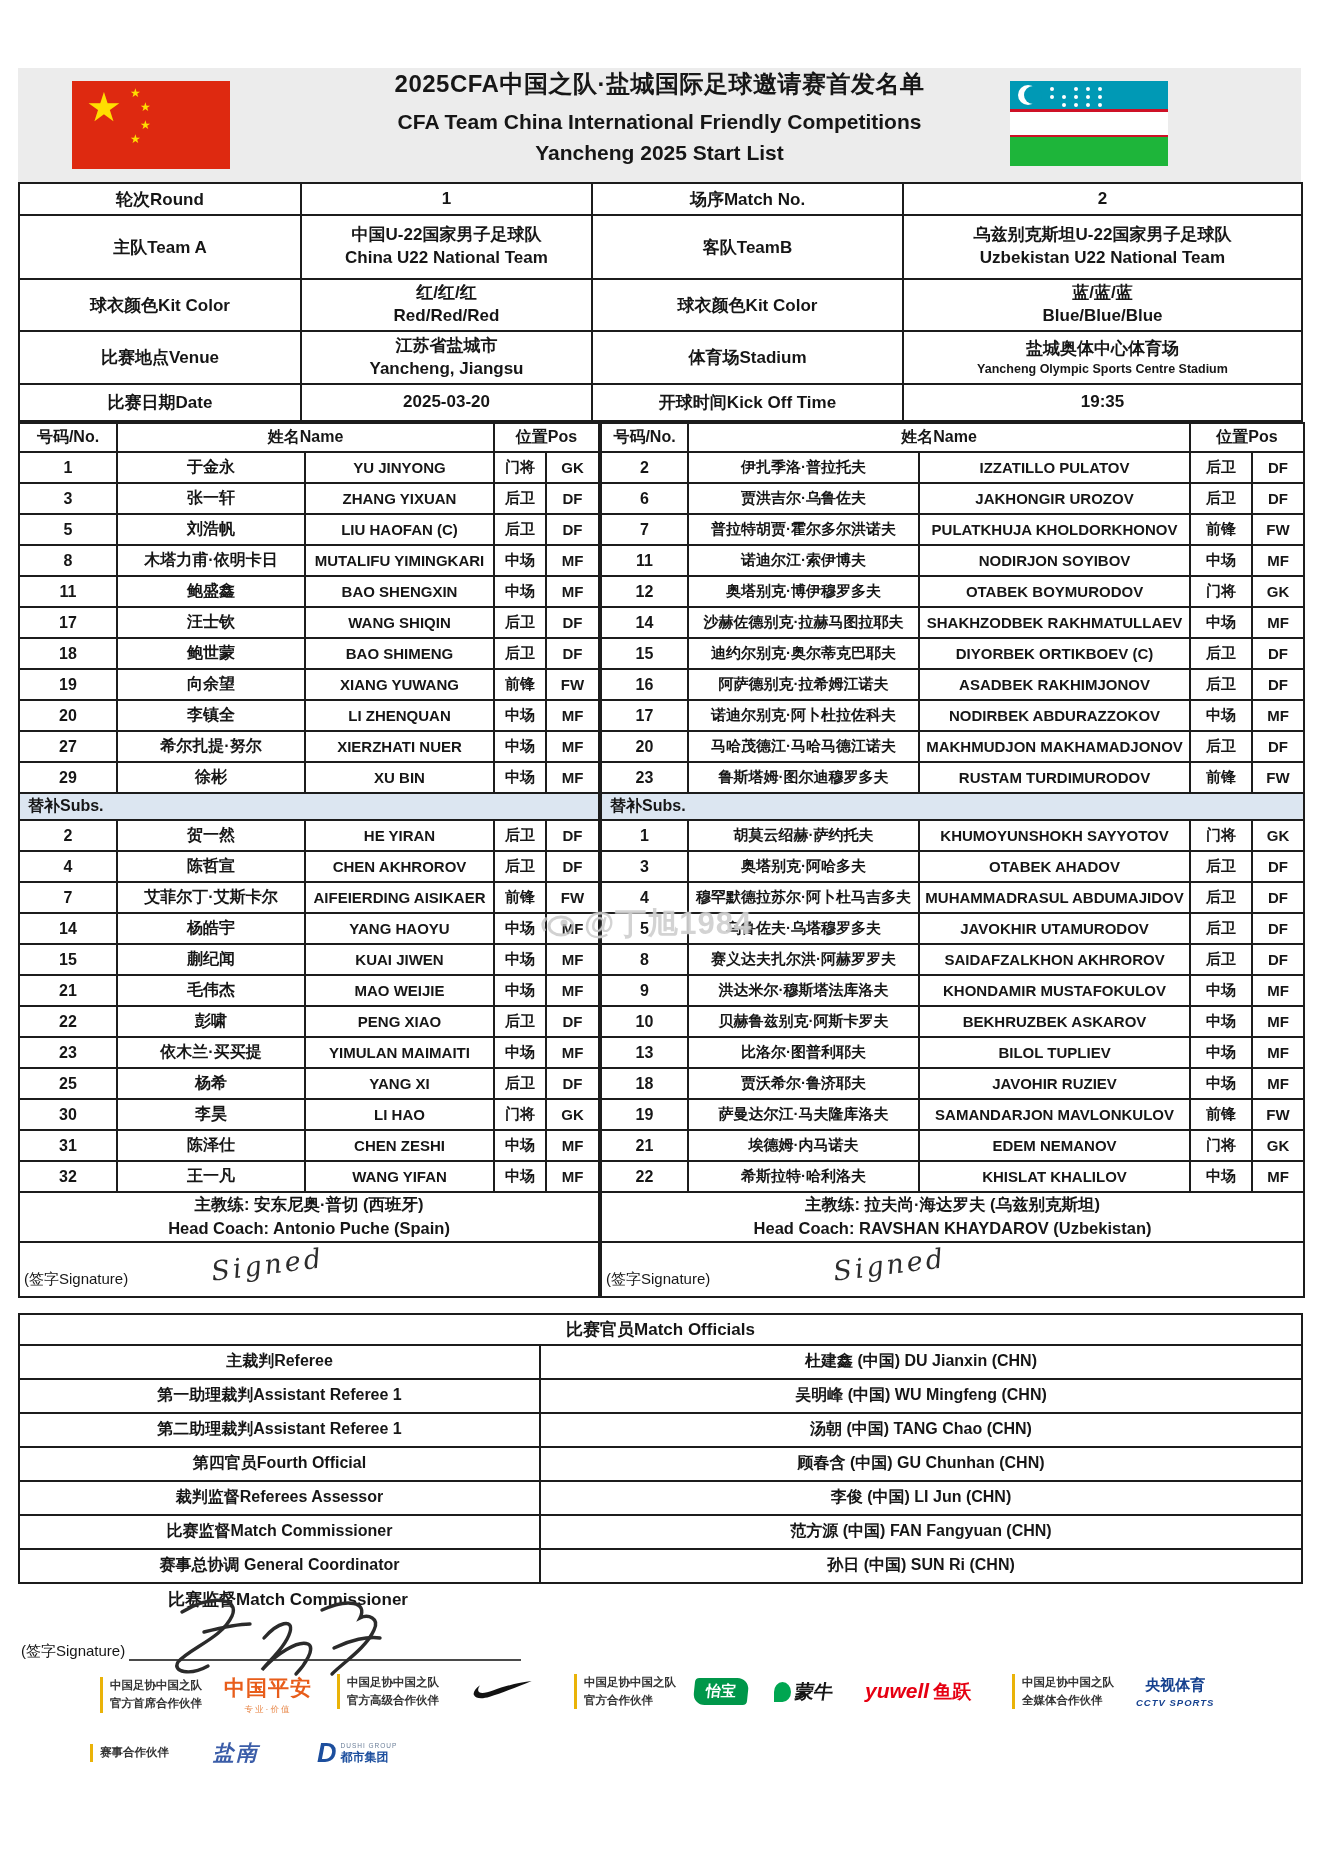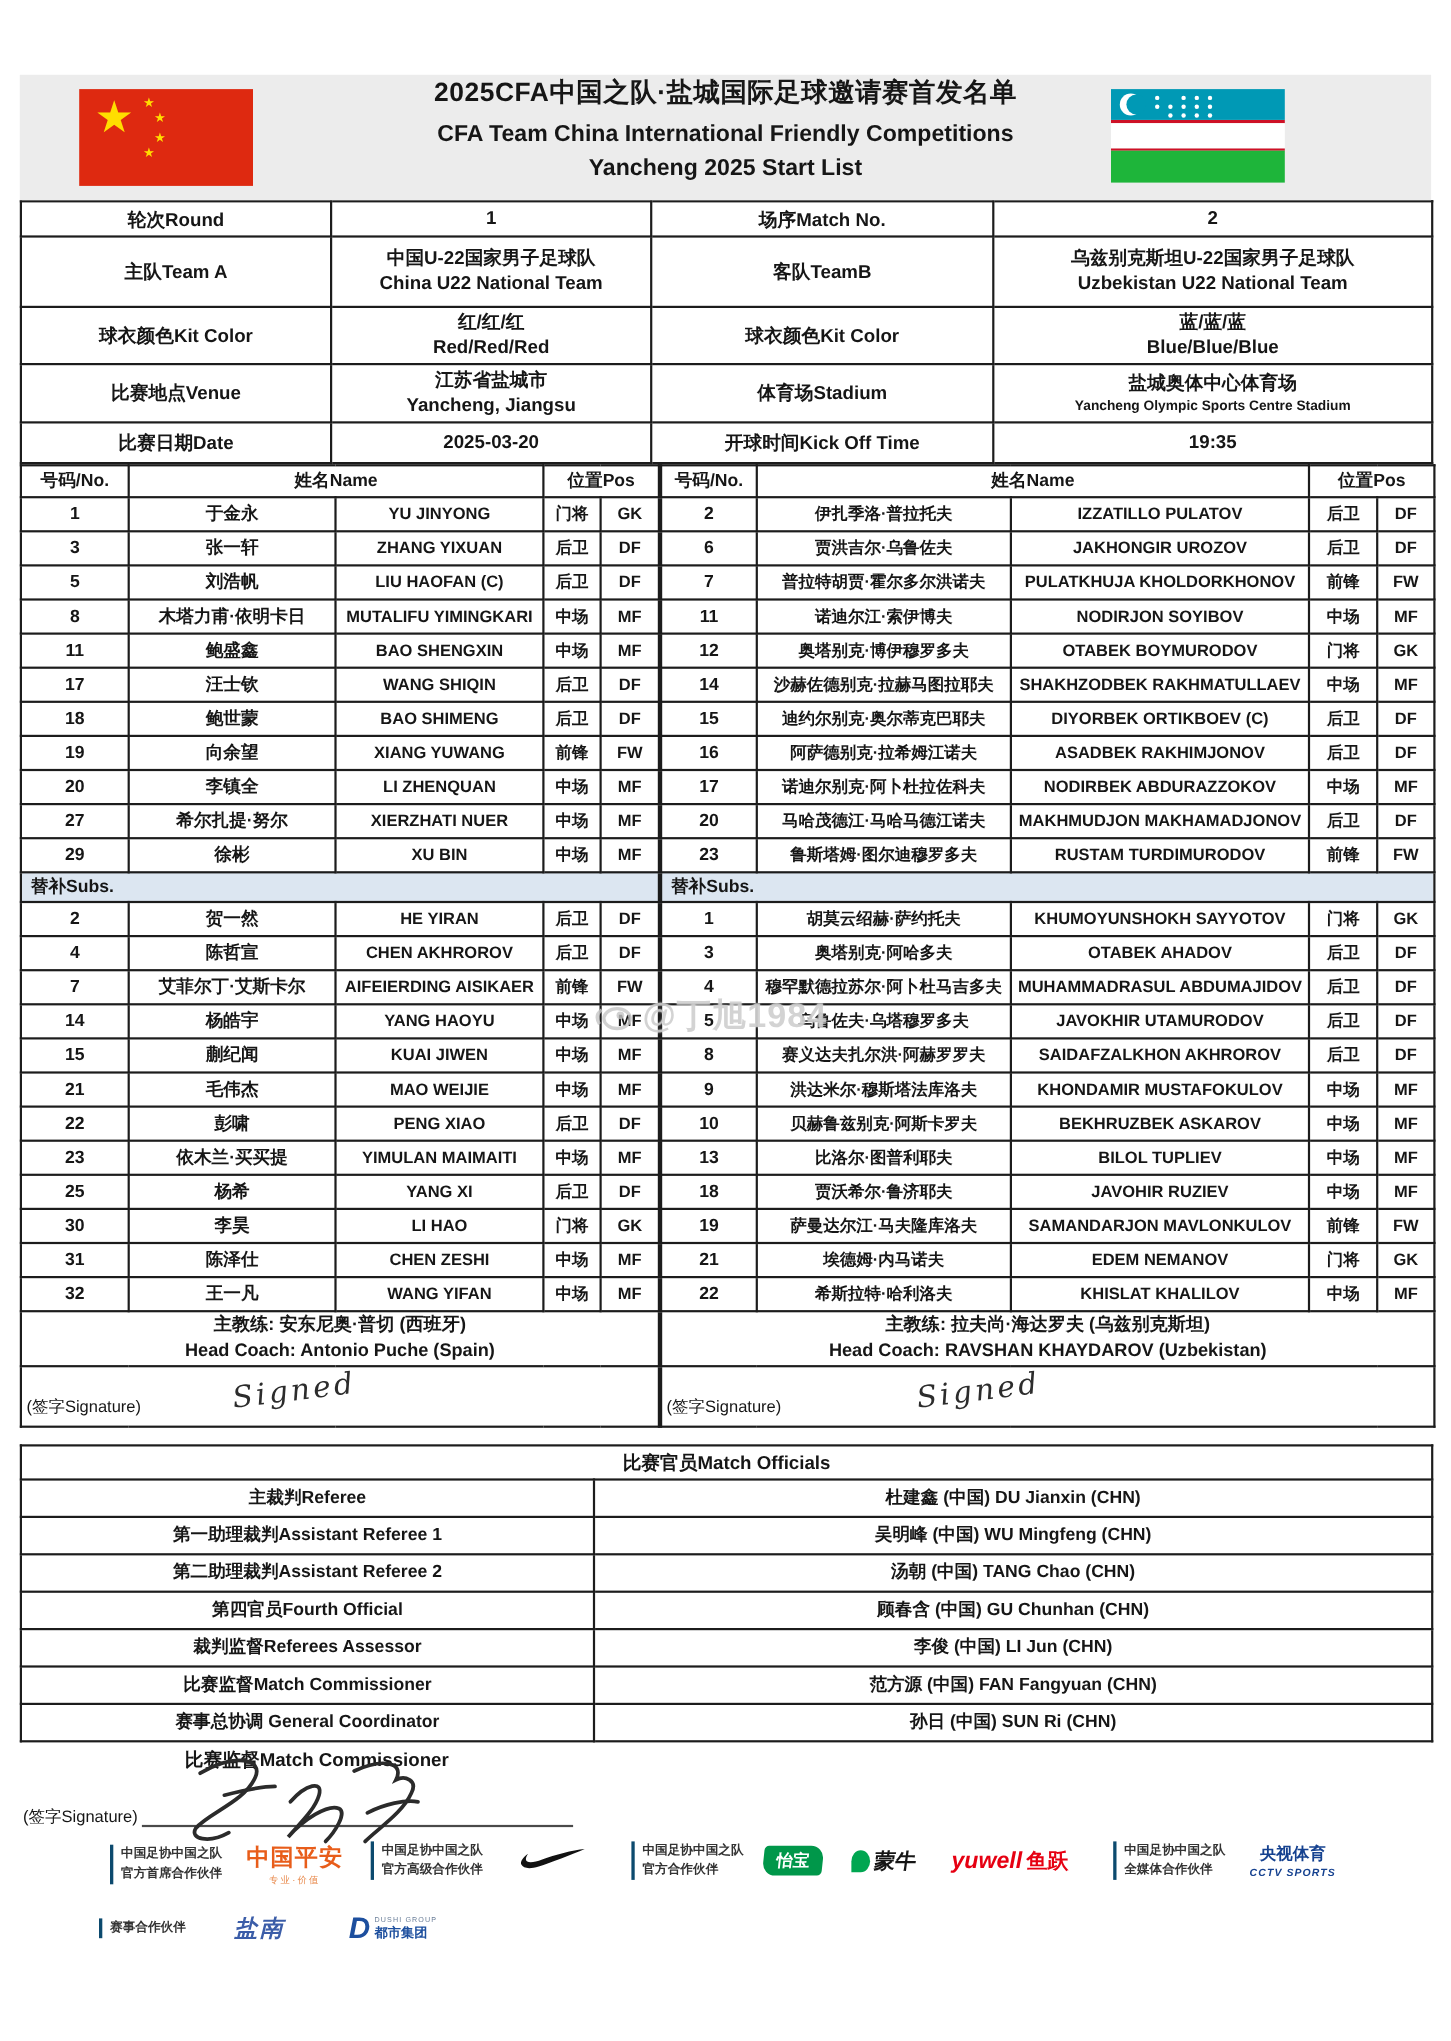--- a/index.html
+++ b/index.html
@@ -70,21 +70,21 @@
   .bottom { position:relative; height:286px; }
   .commish-label { position:absolute; top:4px; left:0; width:540px; text-align:center; font-size:17px; font-weight:700; }
   .sigline { position:absolute; top:58px; left:3px; display:flex; align-items:flex-end; }
   .sigline-label { font-size:15px; font-weight:400; }
   .sigline-rule { width:392px; border-bottom:2px solid #4a4a4a; margin-left:4px; }
   .hand-sig { position:absolute; left:128px; top:4px; }
 
   .sprow { position:absolute; left:0; width:1283px; height:48px; }
   .sprow1 { top:90px; } .sprow2 { top:154px; }
   .sp { position:absolute; display:flex; align-items:center; }
-  .sp-label { border-left:3px solid #0c4a6e; padding-left:7px; font-size:11.5px; font-weight:600; color:#333; line-height:1.55; }
+  .sp-label { border-left:3px solid #eab308; padding-left:7px; font-size:11.5px; font-weight:600; color:#333; line-height:1.55; }
   .pingan { margin-left:22px; text-align:center; }
   .pingan-t { font-size:21px; font-weight:700; color:#e85d1a; letter-spacing:1px; }
   .pingan-s { font-size:8.5px; color:#e8884a; margin-top:2px; letter-spacing:2px; }
   .nike { margin-left:24px; }
   .yibao { margin-left:18px; width:54px; height:27px; background:#00974a; color:#fff; font-size:15px; font-weight:700;
            display:flex; align-items:center; justify-content:center; border-radius:4px 12px 4px 12px; transform:skewX(-6deg); }
   .mengniu { margin-left:26px; display:flex; align-items:center; }
   .mn-ico { width:17px; height:20px; background:#00a651; border-radius:50% 50% 50% 0; margin-right:4px; }
   .mn-t { font-size:19px; font-weight:800; color:#151515; transform:skewX(-8deg); }
   .yuwell { margin-left:32px; display:flex; align-items:baseline; }
@@ -679,21 +679,21 @@
           <td>主裁判Referee</td>
           <td>杜建鑫 (中国)  DU Jianxin (CHN)</td>
         </tr>
 
         <tr>
           <td>第一助理裁判Assistant Referee 1</td>
           <td>吴明峰 (中国)  WU Mingfeng (CHN)</td>
         </tr>
 
         <tr>
-          <td>第二助理裁判Assistant Referee 2</td>
+          <td>第二助理裁判Assistant Referee 1</td>
           <td>汤朝 (中国)  TANG Chao (CHN)</td>
         </tr>
 
         <tr>
           <td>第四官员Fourth Official</td>
           <td>顾春含 (中国)  GU Chunhan (CHN)</td>
         </tr>
 
         <tr>
           <td>裁判监督Referees Assessor</td>

